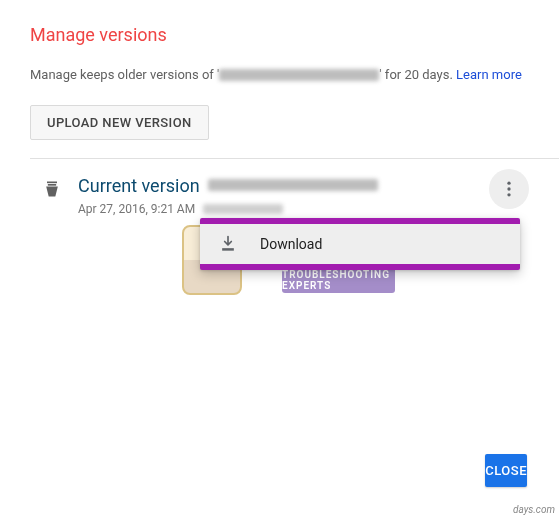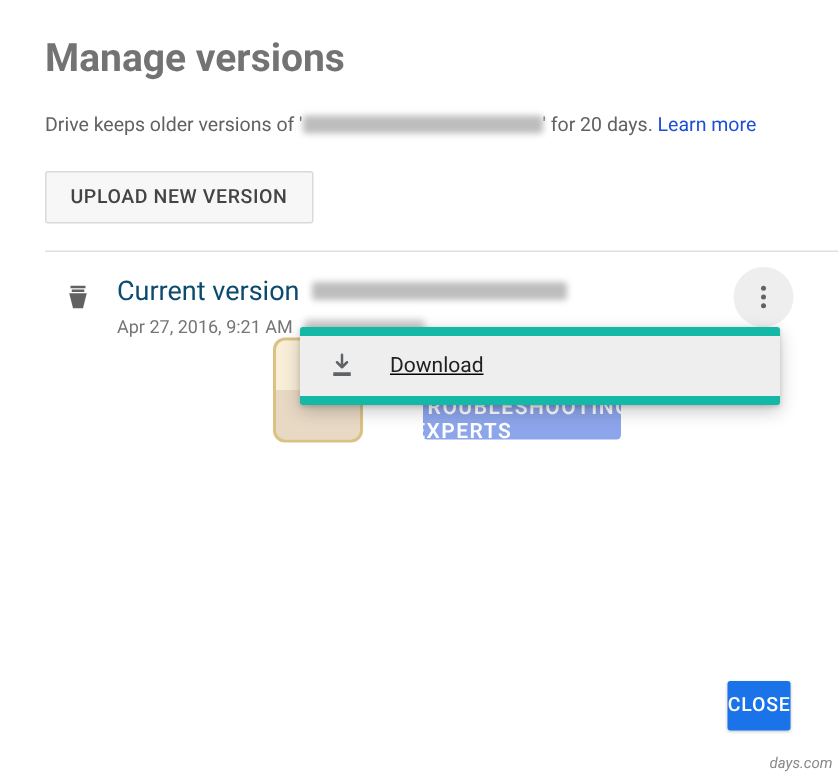--- a/index.html
+++ b/index.html
@@ -13,23 +13,23 @@
       width: 559px;
       height: 517px;
       position: relative;
       overflow: hidden;
     }
     .dialog {
       padding: 24px 30px 0 30px;
       position: relative;
     }
     .title {
-      font-size: 26px;
-      font-weight: 700;
-      color: #737373;
+      font-size: 18px;
+      font-weight: 400;
+      color: #ef4444;
       margin-bottom: 20px;
     }
     .subtitle {
       font-size: 13px;
       color: #616161;
       margin-bottom: 20px;
       line-height: 1.5;
     }
     .redacted-file {
       display: inline-block;
@@ -127,26 +127,25 @@
       cursor: pointer;
       position: absolute;
       right: 0;
       top: 10px;
     }
     .dropdown-menu {
       position: absolute;
       left: 200px;
       top: 218px;
       width: 320px;
-      background: #14b8a6;
+      background: #a21caf;
       border-radius: 2px;
       box-shadow: 0 4px 12px rgba(0,0,0,0.22), 0 1px 3px rgba(0,0,0,0.15);
       padding: 6px 0;
       z-index: 10;
-      text-decoration: underline;
     }
     .menu-item {
       display: flex;
       align-items: center;
       padding: 10px 18px;
       background: #eeeeee;
       cursor: pointer;
       gap: 22px;
     }
     .menu-icon {
@@ -186,25 +185,25 @@
       font-size: 26px;
       font-weight: bold;
       font-style: italic;
       color: #3a6ea5;
       letter-spacing: 1px;
     }
     .wm-band {
       position: absolute;
       left: 100px;
       top: 42px;
-      width: 132px;
+      width: 113px;
       height: 26px;
-      background: #1d4ed8;
+      background: #4c1d95;
       color: #fff;
-      font-size: 14px;
+      font-size: 10px;
       font-weight: 600;
       letter-spacing: 1px;
       display: flex;
       align-items: center;
       justify-content: center;
       border-radius: 3px;
     }
     .close-btn {
       position: absolute;
       right: 32px;
@@ -228,21 +227,21 @@
       font-style: italic;
     }
   </style>
 </head>
 <body>
 
 <div class="dialog">
   <h1 class="title">Manage versions</h1>
 
   <p class="subtitle">
-    <span>Drive keeps older versions of '</span><span class="redacted-file"></span><span>' for 20 days. </span><a class="learn-more">Learn more</a>
+    <span>Manage keeps older versions of '</span><span class="redacted-file"></span><span>' for 20 days. </span><a class="learn-more">Learn more</a>
   </p>
 
   <div class="upload-btn">UPLOAD NEW VERSION</div>
 
   <div class="divider"></div>
 
   <div class="version-row">
     <span class="version-icon">
       <svg viewBox="0 0 24 24" width="20" height="20" fill="#616161">
         <rect x="6" y="3" width="12" height="2"></rect>

